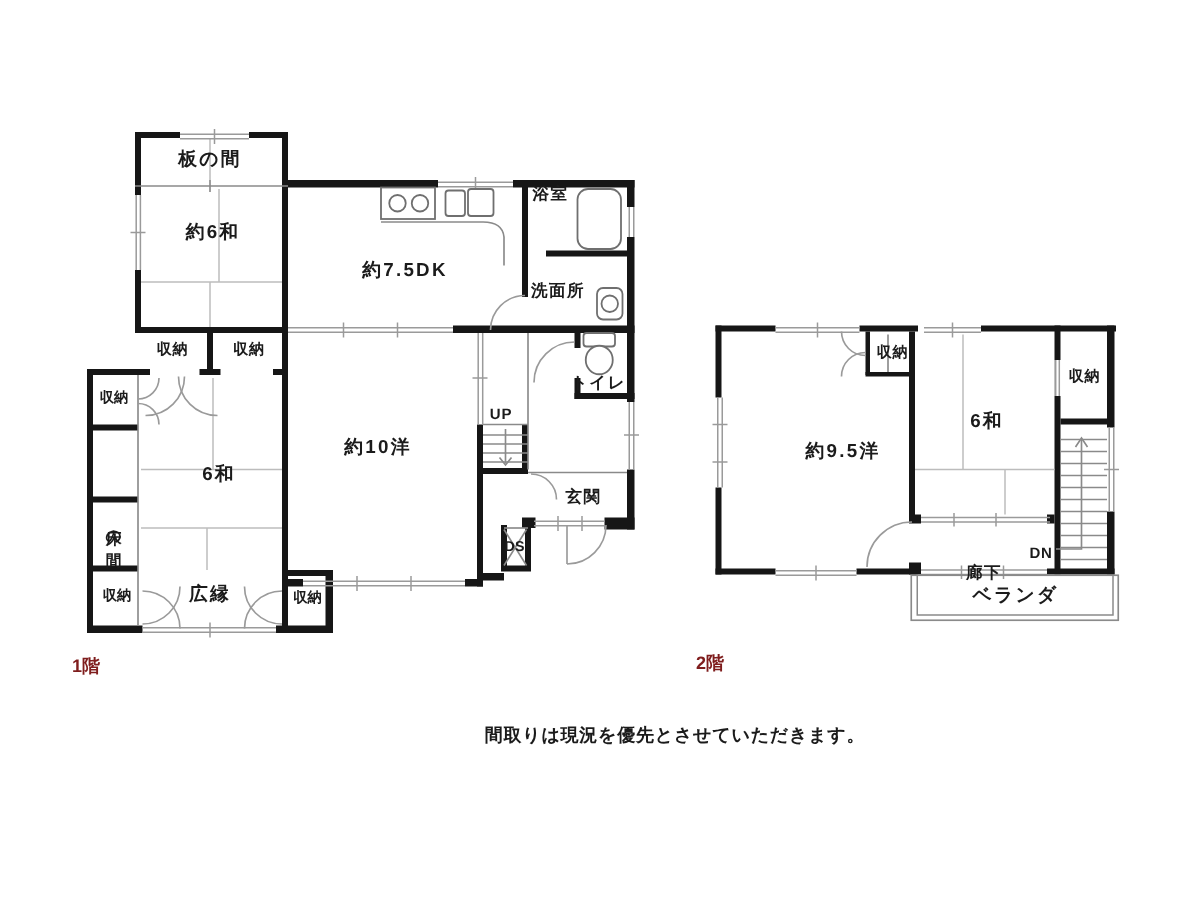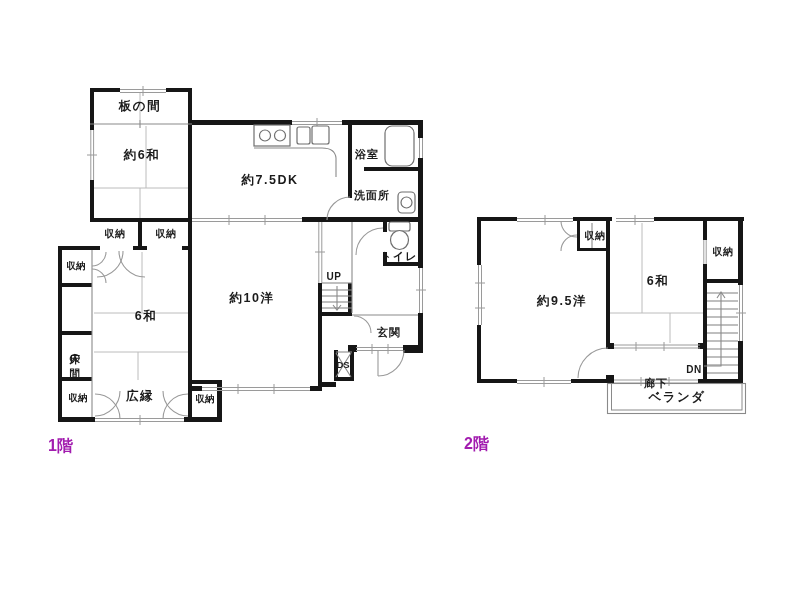--- a/index.html
+++ b/index.html
@@ -6,21 +6,21 @@
   .stage{position:relative;width:800px;height:600px;background:#fff;overflow:hidden;
          font-family:"Liberation Sans","DejaVu Sans",sans-serif;}
   .stage svg{position:absolute;left:0;top:0;}
   .lbl{position:absolute;transform:translate(-50%,-50%);white-space:nowrap;
        color:#1b1b1b;font-weight:bold;line-height:1;}
   .room{font-size:12.5px;letter-spacing:1.5px;}
   .mid{font-size:11px;letter-spacing:1px;}
   .sm{font-size:10px;letter-spacing:0.5px;}
   .xs{font-size:9.5px;letter-spacing:0px;}
   .vert{writing-mode:vertical-rl;text-orientation:upright;font-size:10.5px;letter-spacing:2px;}
-  .floor{position:absolute;transform:none;font-size:16px;font-weight:bold;color:#a21caf;}
+  .floor{position:absolute;transform:none;font-size:12px;font-weight:bold;color:#7f1d1d;}
   .note{position:absolute;transform:translateX(-50%);font-size:12px;font-weight:bold;
         letter-spacing:0.5px;color:#1b1b1b;white-space:nowrap;}
   .wall{fill:#161616;}
   .thin{stroke:#8a8a8a;stroke-width:1.1;fill:none;}
   .tat{stroke:#bcbcbc;stroke-width:1;fill:none;}
   .win{stroke:#9a9a9a;stroke-width:1;fill:none;}
   .arc{stroke:#9a9a9a;stroke-width:1.1;fill:none;}
   .fix{stroke:#6f6f6f;stroke-width:1.2;fill:#fff;}
 </style>
 </head>
@@ -278,21 +278,21 @@
     <g>
       <rect x="607.5" y="383.5" width="138" height="30" fill="none" stroke="#8a8a8a" stroke-width="1.1"></rect>
       <rect x="611.5" y="383.5" width="130.5" height="26.5" fill="none" stroke="#8a8a8a" stroke-width="1"></rect>
     </g>
   </g>
 </svg>
 
   <div class="lbl room" style="left:140px;top:106px;">板の間</div>
   <div class="lbl room" style="left:142px;top:155px;">約6和</div>
   <div class="lbl room" style="left:270px;top:180px;">約7.5DK</div>
-  <div class="lbl mid" style="left:367px;top:154px;">浴室</div>
+  <div class="lbl mid" style="left:367px;top:130px;">浴室</div>
   <div class="lbl mid" style="left:372px;top:195px;">洗面所</div>
   <div class="lbl mid" style="left:399px;top:256px;">トイレ</div>
   <div class="lbl room" style="left:252px;top:298px;text-align:center;">約10洋</div>
   <div class="lbl room" style="left:146px;top:316px;">6和</div>
   <div class="lbl vert" style="left:75px;top:353px;transform:translate(-50%,-50%);">床の間</div>
   <div class="lbl room" style="left:140px;top:396px;">広縁</div>
   <div class="lbl mid" style="left:389px;top:332px;">玄関</div>
   <div class="lbl sm" style="left:334px;top:277px;">UP</div>
   <div class="lbl xs" style="left:343px;top:365px;">DS</div>
   <div class="lbl sm" style="left:115px;top:234px;">収納</div>
@@ -304,13 +304,14 @@
 
   <div class="lbl room" style="left:562px;top:301px;">約9.5洋</div>
   <div class="lbl sm" style="left:595px;top:236px;">収納</div>
   <div class="lbl room" style="left:658px;top:281px;">6和</div>
   <div class="lbl sm" style="left:723px;top:252px;">収納</div>
   <div class="lbl mid" style="left:656px;top:363px;margin-top:20px;">廊下</div>
   <div class="lbl sm" style="left:694px;top:370px;">DN</div>
   <div class="lbl room" style="left:677px;top:397px;">ベランダ</div>
   <div class="floor" style="left:464px;top:434px;">2階</div>
 
+  <div class="note" style="left:450px;top:482px;">間取りは現況を優先とさせていただきます。</div>
 </div>
 
 </body></html>

